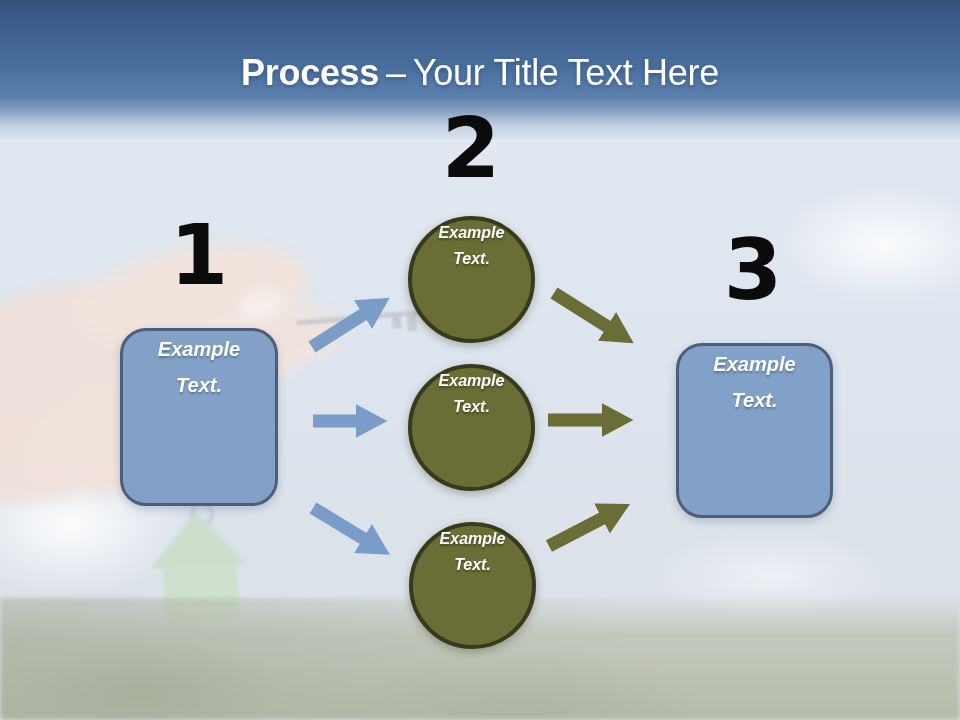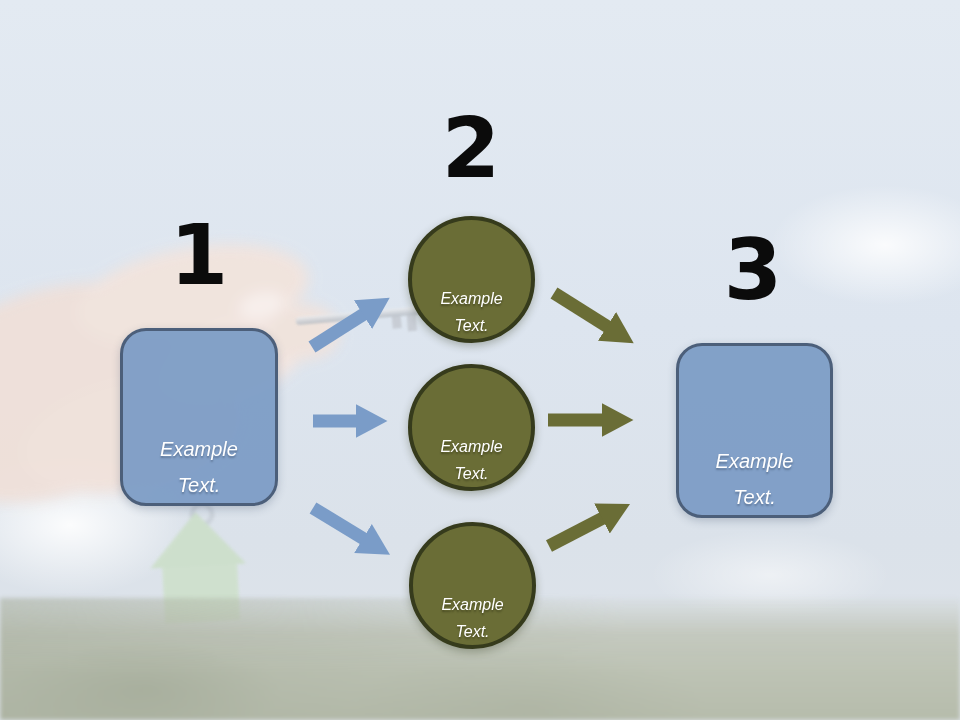--- a/index.html
+++ b/index.html
@@ -48,21 +48,21 @@
   .title .sep{font-weight:400;margin:0 7px;}
   .title .rest{font-weight:400;}
   
   .num{position:absolute;z-index:2;width:90px;text-align:center;font-family:"DejaVu Sans",sans-serif;font-weight:700;font-size:84px;line-height:1;color:#0b0b0b;}
   .num-1{left:154px;top:213px;}
   .num-2{left:426px;top:106px;}
   .num-3{left:708px;top:228px;}
   
   .arrows{position:absolute;inset:0;z-index:3;pointer-events:none;}
   
-  .shape{position:absolute;z-index:4;display:flex;align-items:flex-end;justify-content:center;text-align:center;color:#fff;font-weight:400;font-style:italic;}
+  .shape{position:absolute;z-index:4;display:flex;align-items:flex-start;justify-content:center;text-align:center;color:#fff;font-weight:700;font-style:italic;}
   .box{background:rgba(127,158,198,.97);border:3px solid #4c5f7a;border-radius:26px;box-shadow:0 3px 8px rgba(50,70,100,.25);font-size:20px;line-height:1.8;text-shadow:0 2px 2px rgba(25,40,60,.35);}
   .box-left{left:120px;top:328px;width:152px;height:172px;}
   .box-right{left:676px;top:343px;width:151px;height:169px;}
   .circle{background:#6a6d36;border:4px solid #363b1c;border-radius:50%;box-shadow:0 3px 8px rgba(40,45,15,.3);font-size:16px;line-height:1.65;text-shadow:0 2px 2px rgba(30,32,10,.45);}
   .circle-1{left:408px;top:216px;width:119px;height:119px;}
   .circle-2{left:408px;top:364px;width:119px;height:119px;}
   .circle-3{left:409px;top:522px;width:119px;height:119px;}
   .shape .lbl{width:96px;}
   .circle .lbl{width:80px;}
 </style>
@@ -96,20 +96,25 @@
           <div class="pane"></div>
           <div class="pane"></div>
           <div class="pane"></div>
           <div class="pane"></div>
         </div>
       </div>
     </div>
     <div class="grass"></div>
   </div>
 
+  <div class="header">
+    <div class="title">
+      <span class="emph">Process</span><span class="sep">–</span><span class="rest">Your Title Text Here</span>
+    </div>
+  </div>
 
   <div class="num num-1">1</div>
   <div class="num num-2">2</div>
   <div class="num num-3">3</div>
 
   <svg class="arrows" width="960" height="720" viewBox="0 0 960 720">
     <defs>
       <marker id="mBlue" viewBox="0 0 3 3" markerWidth="2.7" markerHeight="2.9" refX="0.1" refY="1.45" orient="auto" markerUnits="strokeWidth">
         <path d="M0,0 L2.7,1.45 L0,2.9 Z" fill="#7a9cc8"></path>
       </marker>

